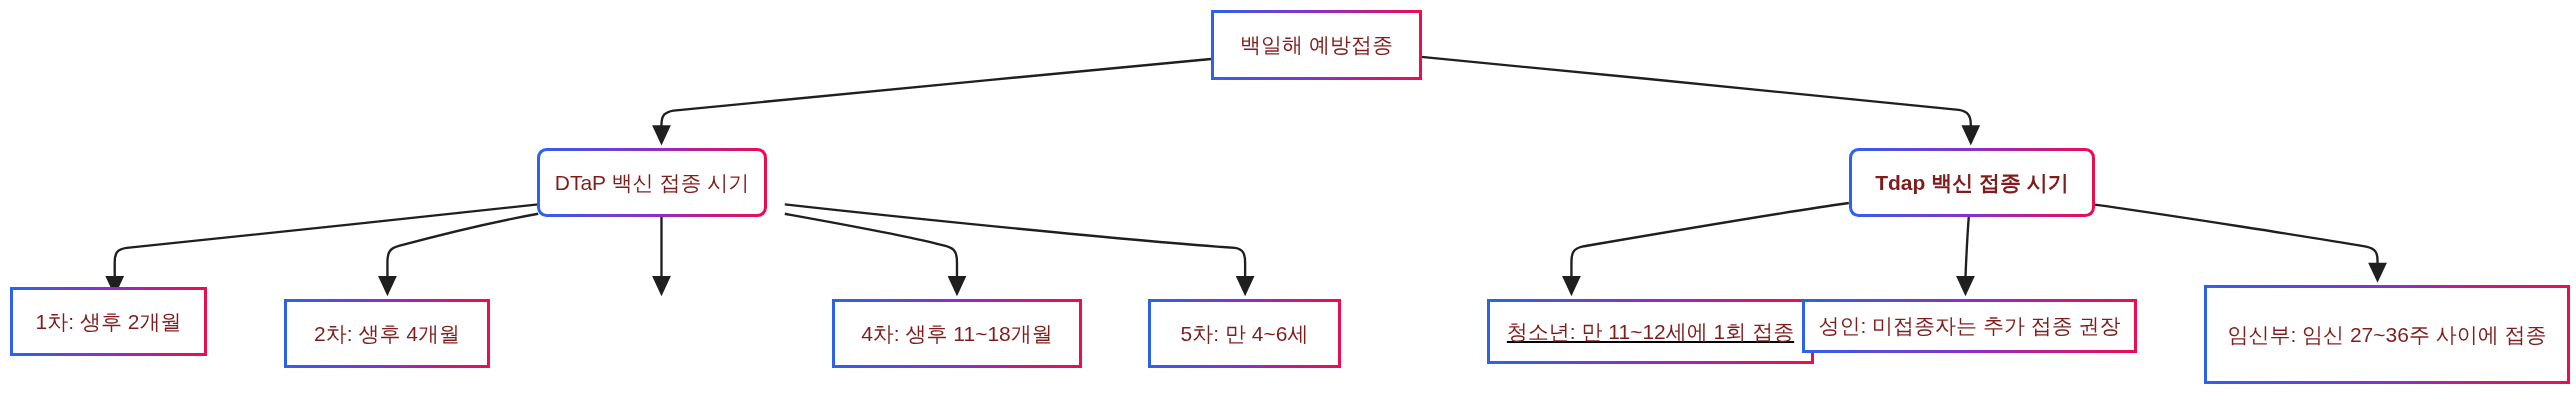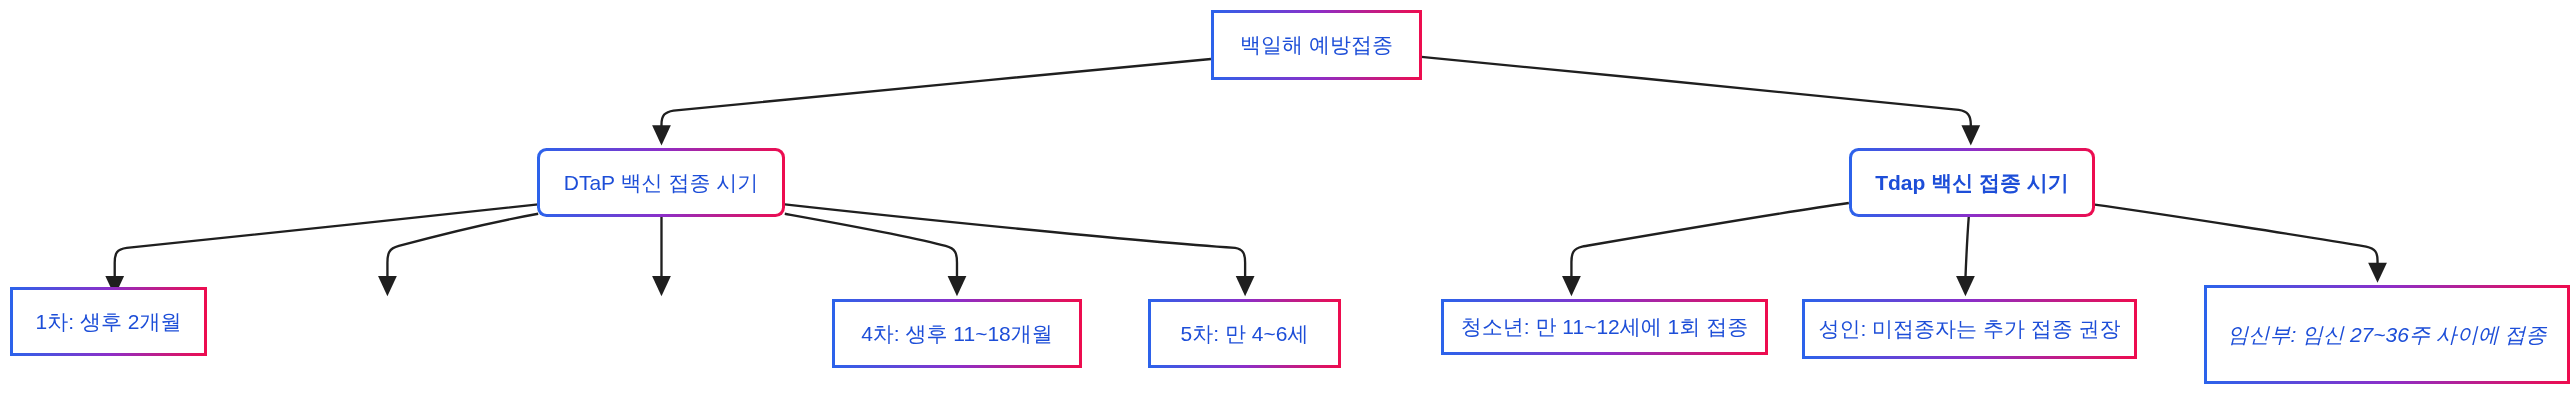--- a/index.html
+++ b/index.html
@@ -32,42 +32,42 @@
     background: linear-gradient(90deg, #2b63eb 0%, #8b2fc9 50%, #ee0c4e 100%);
   }
   .node-inner {
     width: 100%;
     height: 100%;
     background: #ffffff;
     display: flex;
     align-items: center;
     justify-content: center;
     text-align: center;
-    color: #1d4ed8;
+    color: #7f1d1d;
     font-size: 21px;
     line-height: 1.4;
     box-sizing: border-box;
     padding: 0 9.4px;
   }
   .rounded { border-radius: 9.4px; }
   .rounded .node-inner { border-radius: 6.7px; }
 
   
   #node-root { left: 1211px; top: 10px;  width: 211px; height: 70px; }
-  #node-dtap { left: 537px;  top: 148px; width: 248px; height: 69px; }
+  #node-dtap { left: 537px;  top: 148px; width: 230px; height: 69px; }
   #node-tdap { left: 1849px; top: 148px; width: 246px; height: 69px; font-weight: bold; }
   #node-d1   { left: 10px;   top: 287px; width: 197px; height: 69px; }
   #node-d2   { left: 284px;  top: 299px; width: 206px; height: 69px; }
   #node-d3   { left: 558px;  top: 299px; width: 205px; height: 69px; }
   #node-d4   { left: 832px; top: 299px; width: 250px; height: 69px; }
   #node-d5   { left: 1148px; top: 299px; width: 193px; height: 69px; }
-  #node-t1   { left: 1441px; top: 299px; width: 327px; height: 56px; }
-  #node-t2   { left: 1802px; top: 299px; width: 335px; height: 60px; }
+  #node-t1   { left: 1487px; top: 299px; width: 327px; height: 65px; text-decoration: underline; }
+  #node-t2   { left: 1802px; top: 299px; width: 335px; height: 54px; }
   #node-t3   { left: 2204px; top: 285px; width: 366px; height: 99px; }
-  #node-t3 .node-inner span { max-width: 321px; display: inline-block; font-style: italic; }
+  #node-t3 .node-inner span { max-width: 321px; display: inline-block; }
 
   .edge-path {
     fill: none;
     stroke: #1f1f1f;
     stroke-width: 3.5px;
   }
   .edge-arrow {
     fill: #1f1f1f;
     stroke: none;
   }
@@ -127,20 +127,25 @@
       <span>Tdap 백신 접종 시기</span>
     </div>
   </div>
 
   <div class="node" id="node-d1">
     <div class="node-inner">
       <span>1차: 생후 2개월</span>
     </div>
   </div>
 
+  <div class="node" id="node-d2">
+    <div class="node-inner">
+      <span>2차: 생후 4개월</span>
+    </div>
+  </div>
 
 
   <div class="node" id="node-d4">
     <div class="node-inner">
       <span>4차: 생후 11~18개월</span>
     </div>
   </div>
 
   <div class="node" id="node-d5">
     <div class="node-inner">

